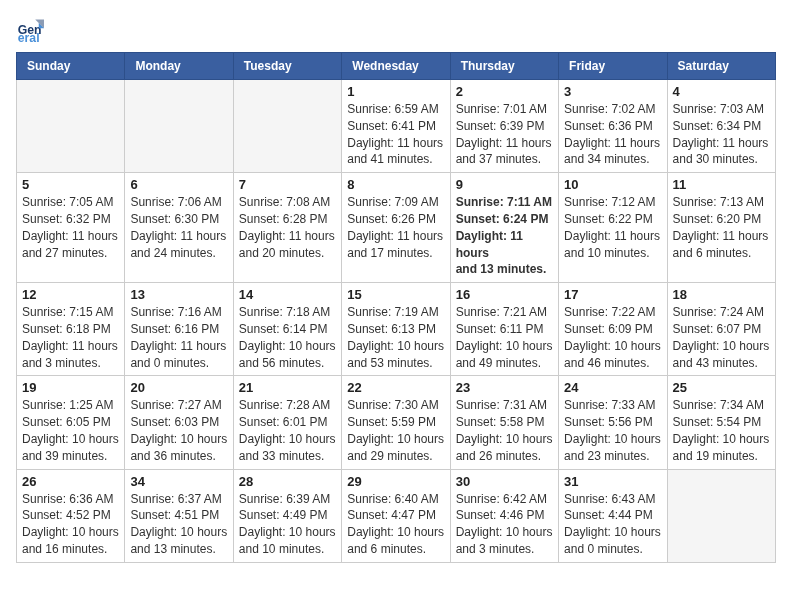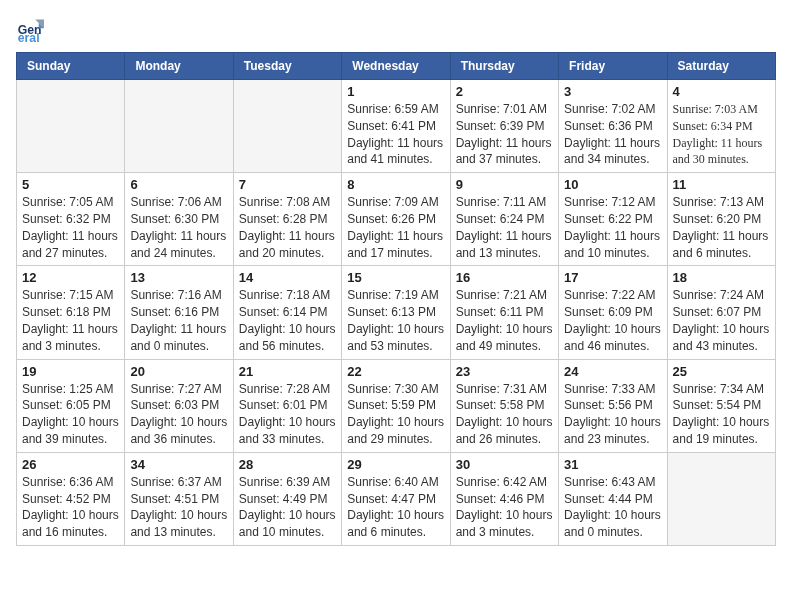--- a/index.html
+++ b/index.html
@@ -139,21 +139,21 @@
         </td>
         <td>
           <span class="day-number">3</span>
           <div class="day-info" style="white-space: pre-line;">Sunrise: 7:02 AM
 Sunset: 6:36 PM
 Daylight: 11 hours
 and 34 minutes.</div>
         </td>
         <td>
           <span class="day-number">4</span>
-          <div class="day-info" style="white-space: pre-line; font-family: Liberation Serif, serif;">Sunrise: 7:03 AM
+          <div class="day-info" style="white-space: pre-line;">Sunrise: 7:03 AM
 Sunset: 6:34 PM
 Daylight: 11 hours
 and 30 minutes.</div>
         </td>
       </tr>
       <tr class="row-shaded">
         <td>
           <span class="day-number">5</span>
           <div class="day-info" style="white-space: pre-line;">Sunrise: 7:05 AM
 Sunset: 6:32 PM
@@ -176,21 +176,21 @@
         </td>
         <td>
           <span class="day-number">8</span>
           <div class="day-info" style="white-space: pre-line;">Sunrise: 7:09 AM
 Sunset: 6:26 PM
 Daylight: 11 hours
 and 17 minutes.</div>
         </td>
         <td>
           <span class="day-number">9</span>
-          <div class="day-info" style="white-space: pre-line;">Sunrise: 7:11 AM
+          <div class="day-info" style="white-space: pre-line; font-weight: bold;">Sunrise: 7:11 AM
 Sunset: 6:24 PM
 Daylight: 11 hours
 and 13 minutes.</div>
         </td>
         <td>
           <span class="day-number">10</span>
           <div class="day-info" style="white-space: pre-line;">Sunrise: 7:12 AM
 Sunset: 6:22 PM
 Daylight: 11 hours
 and 10 minutes.</div>

